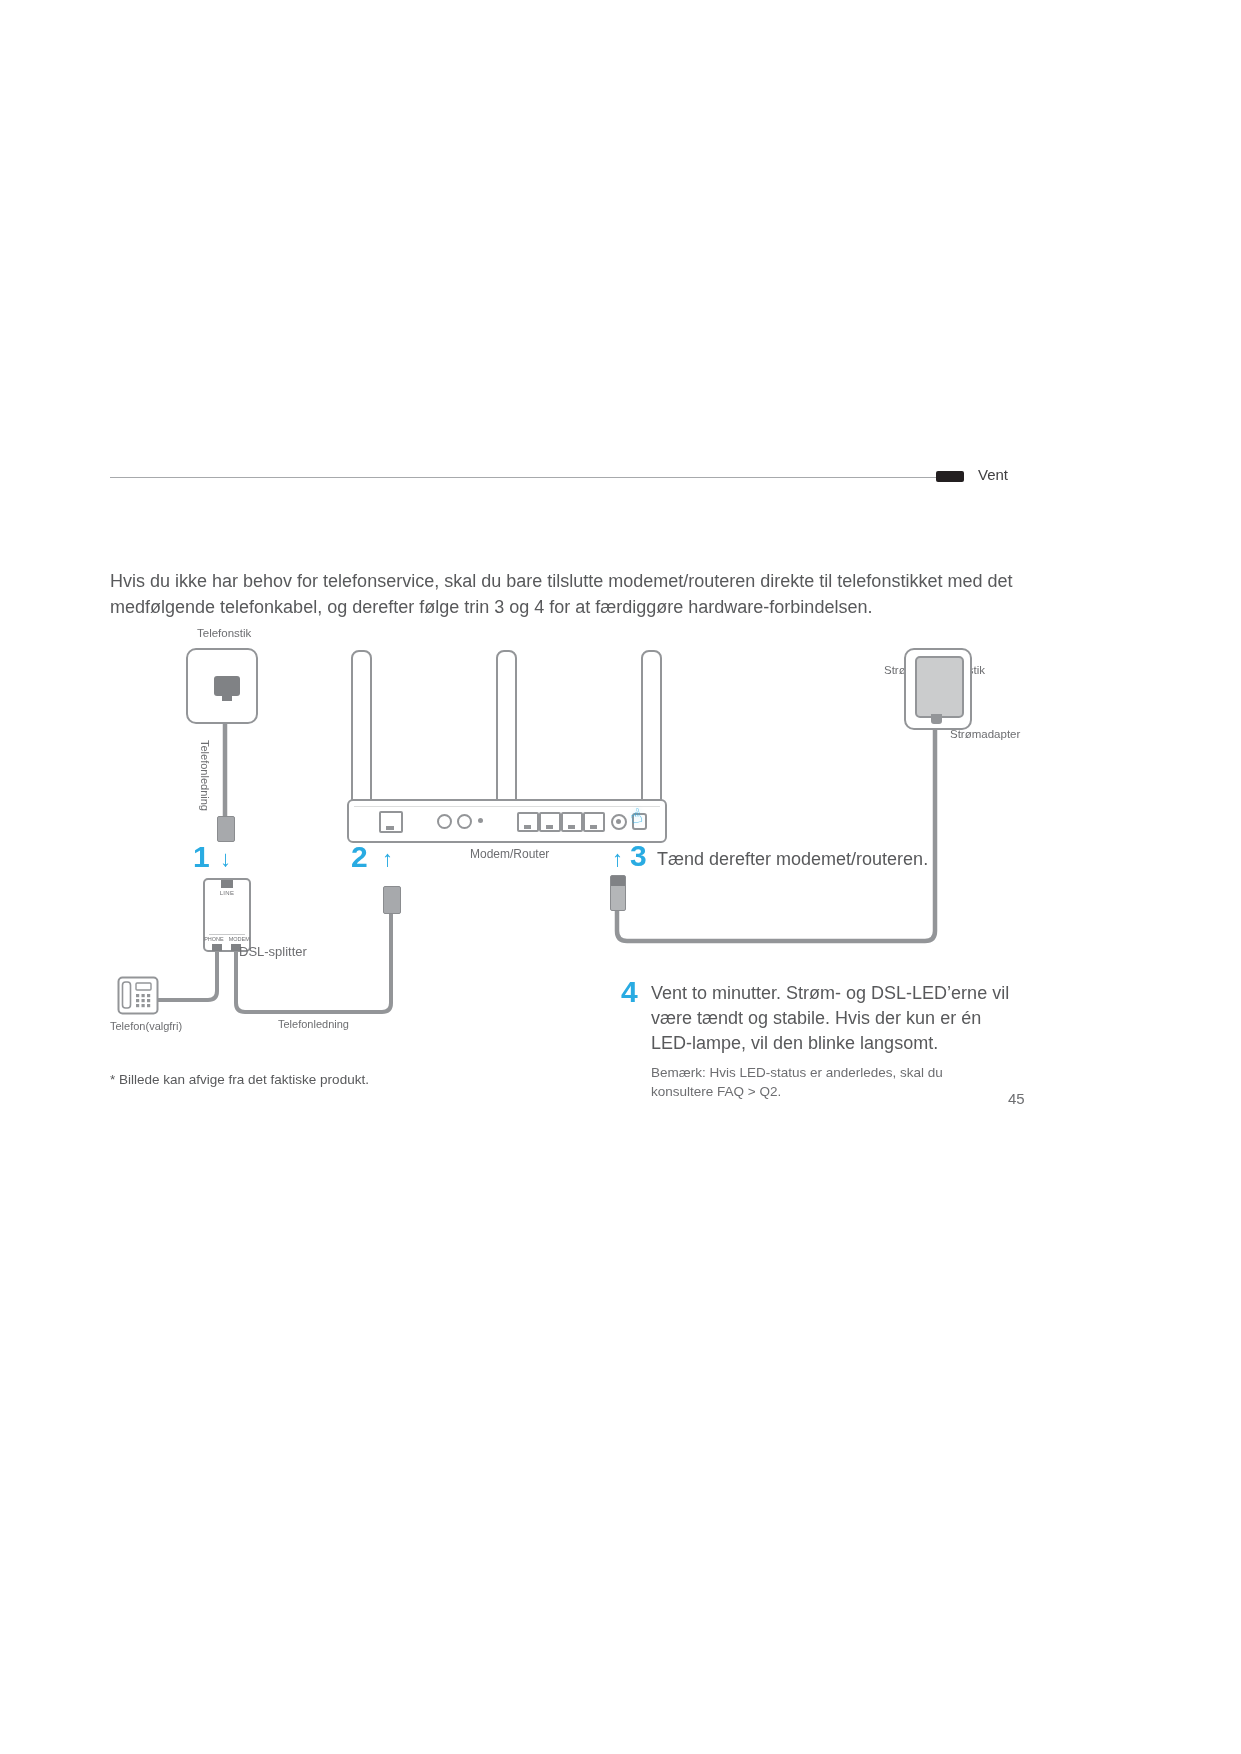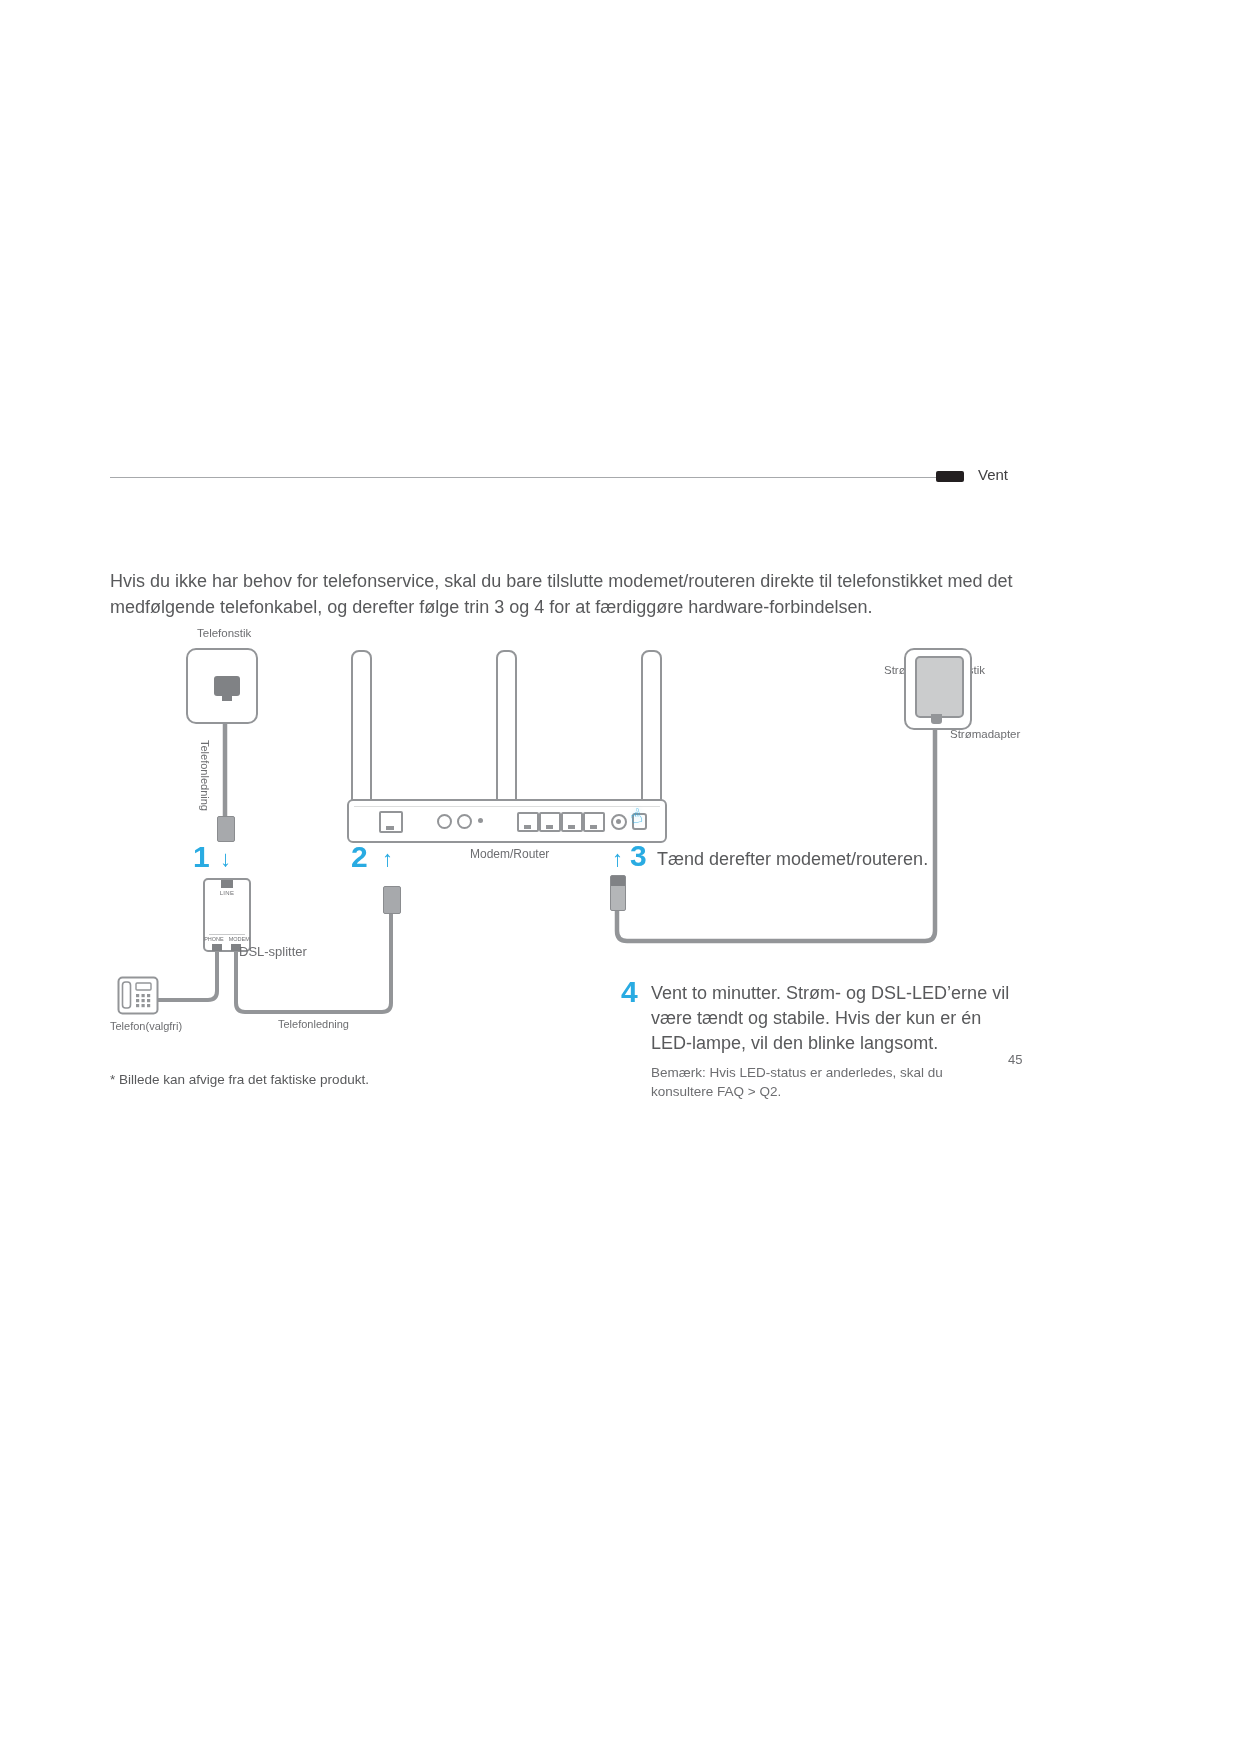--- a/index.html
+++ b/index.html
@@ -18,21 +18,21 @@
   .small-label{font-size:11.5px;color:#6d6e71;white-space:nowrap;}
   .vlabel{left:199px;top:740px;font-size:11px;color:#6d6e71;writing-mode:vertical-rl;}
 
   
   .step-num{font-size:30px;font-weight:bold;color:#29abe2;line-height:1;}
   .step-arrow{font-size:22px;font-weight:bold;color:#29abe2;line-height:1;}
   .step-text{font-size:18px;color:#58595b;}
   .step4-text{width:364px;line-height:1.38;}
   .note{font-size:13.5px;color:#6d6e71;width:355px;line-height:1.42;}
   .footnote{left:110px;top:1072px;font-size:13.5px;color:#58595b;}
-  .pageno{left:1008px;top:1052px;font-size:13px;color:#6d6e71;}
+  .pageno{left:1008px;top:1090px;font-size:15px;color:#6d6e71;}
 
   
   .cables{left:0;top:0;pointer-events:none;}
   .wallplate{border:2px solid #939598;border-radius:10px;background:#fff;}
   .jack{position:absolute;left:26px;top:26px;width:26px;height:20px;background:#808285;border-radius:3px;}
   .jack::after{content:"";position:absolute;left:8px;bottom:-5px;width:10px;height:6px;background:#808285;}
 
   .adapter{left:915px;top:656px;width:45px;height:58px;background:#cbcccd;border:2px solid #939598;border-radius:5px;}
   .adapter-nub{left:931px;top:714px;width:11px;height:10px;background:#939598;border-radius:0 0 3px 3px;}
 

